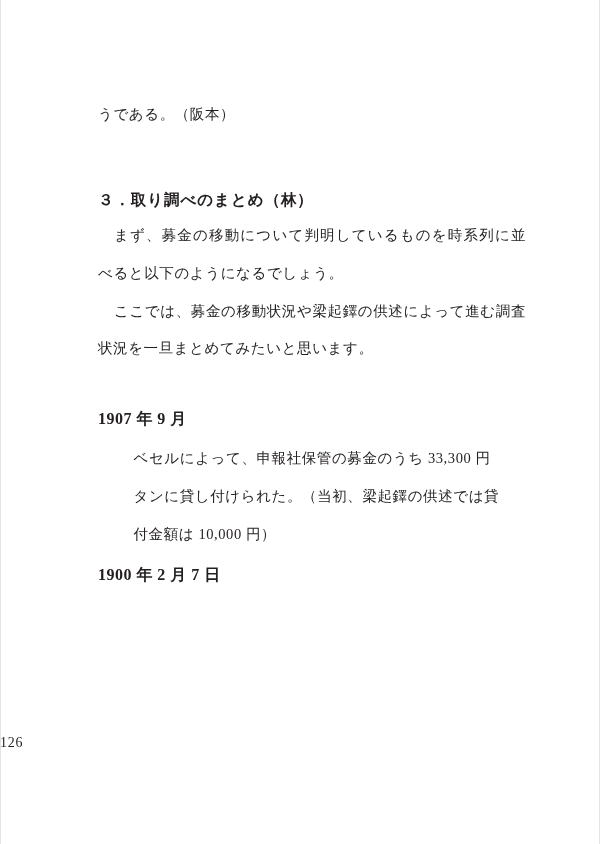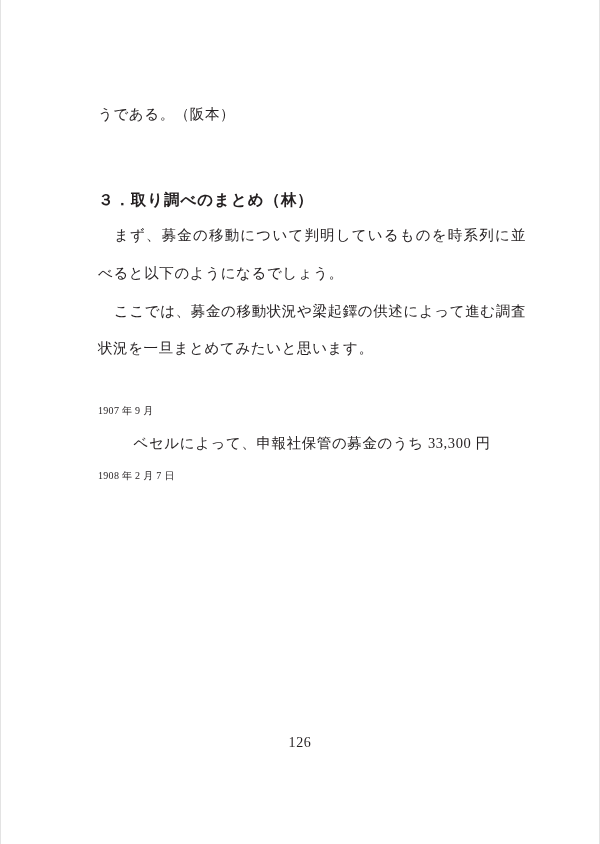--- a/index.html
+++ b/index.html
@@ -65,31 +65,32 @@
 
   .heading {
     font-size: 15.5px;
     font-weight: bold;
     line-height: 2.1;
     letter-spacing: 0.06em;
     margin-top: 16px;
   }
 
   .date-line {
-    font-size: 10px;
+    font-size: 16px;
     line-height: 2.62;
     letter-spacing: 0.03em;
+    font-weight: bold;
   }
 
   .page-number {
     position: absolute;
     left: 0;
     right: 0;
     top: 735px;
-    text-align: center;
+    text-align: left;
     font-size: 14px;
     letter-spacing: 0.05em;
   }
 </style>
 </head>
 <body>
 
 <div class="page-frame">
   <div class="page-edge-left"></div>
   <div class="page-edge-right"></div>
@@ -104,19 +105,21 @@
 
     <p class="indent-1">まず、募金の移動について判明しているものを時系列に並べると以下のようになるでしょう。</p>
 
     <p class="indent-1">ここでは、募金の移動状況や梁起鐸の供述によって進む調査状況を一旦まとめてみたいと思います。</p>
 
     <div class="blank-sm"></div>
 
     <p class="date-line">1907 年 9 月</p>
 
     <p class="indent-2">ベセルによって、申報社保管の募金のうち 33,300 円</p>
+    <p class="hang-2">タンに貸し付けられた。（当初、梁起鐸の供述では貸</p>
+    <p class="hang-2">付金額は 10,000 円）</p>
 
-    <p class="date-line">1908 年 2 月 7 日</p>
+    <p class="date-line">1900 年 2 月 7 日</p>
 
   </div>
 
   <div class="page-number">126</div>
 </div>
 
 </body></html>

